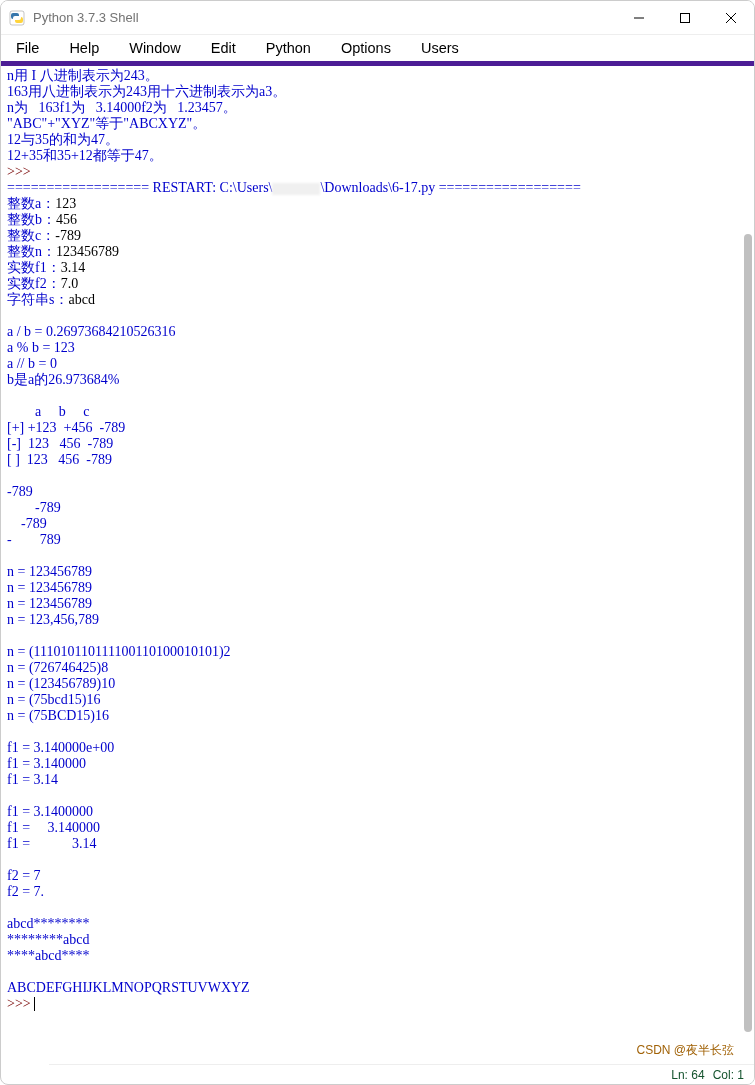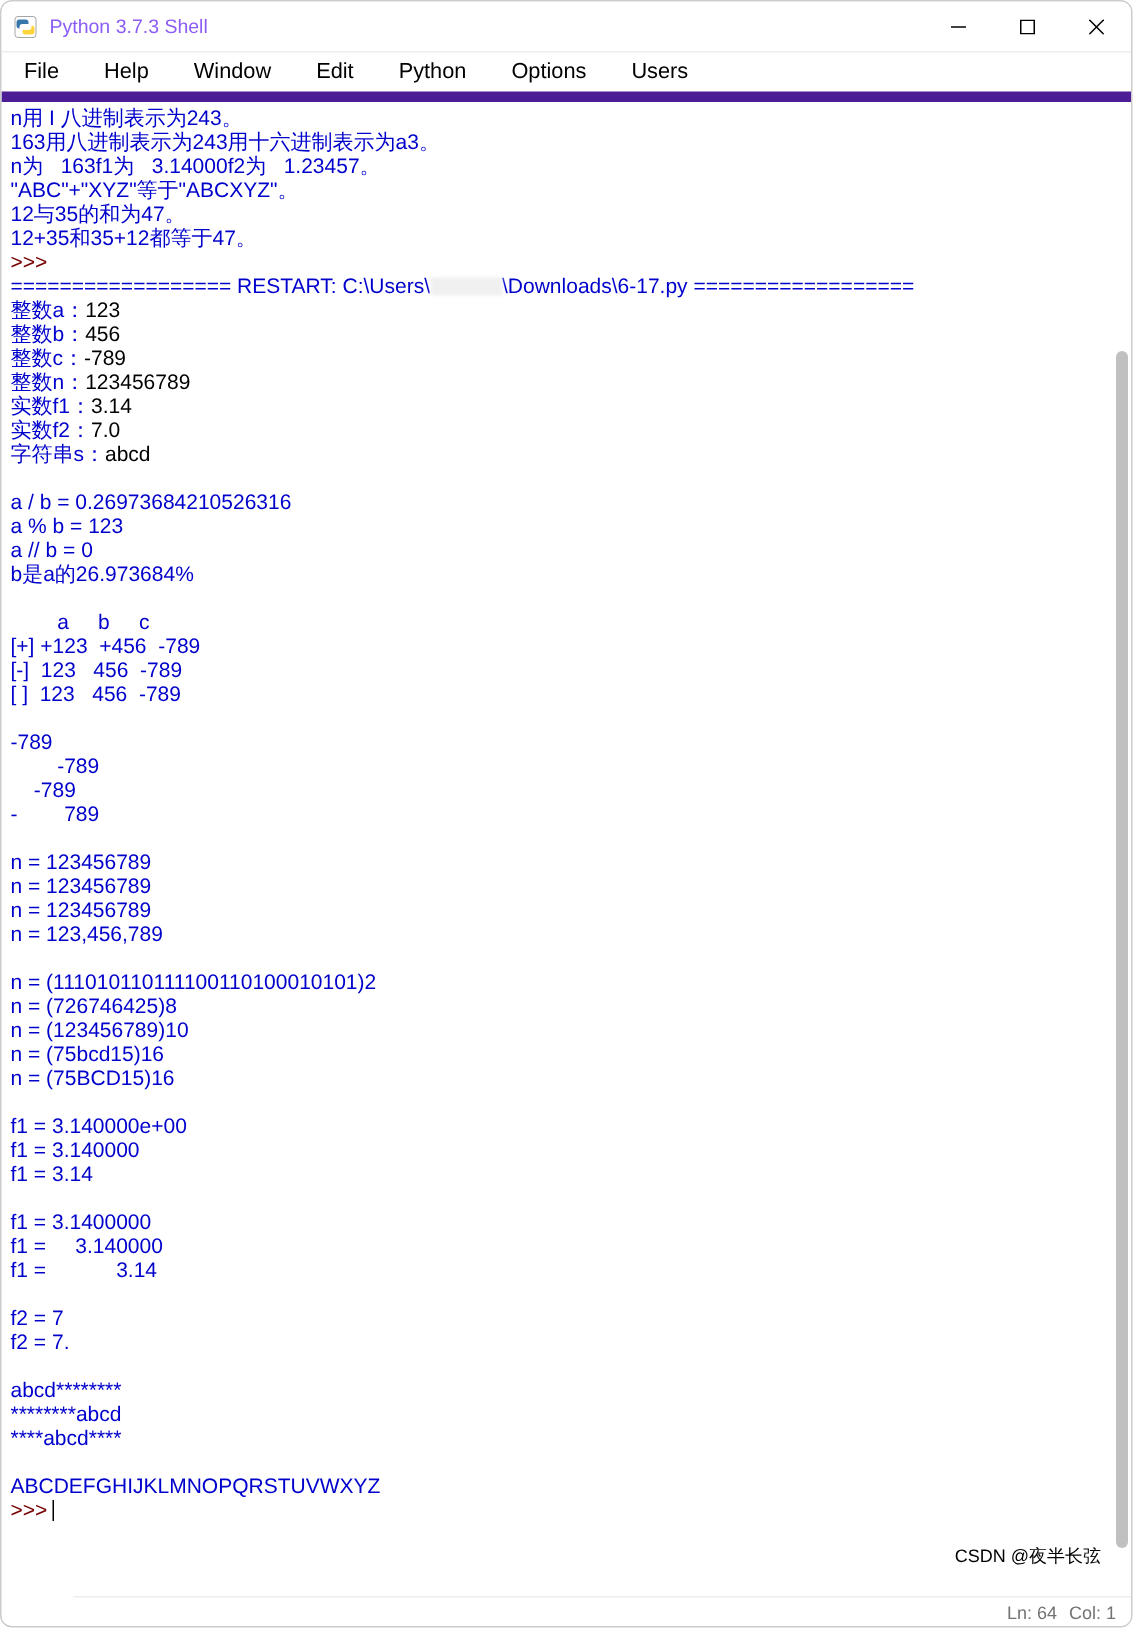--- a/index.html
+++ b/index.html
@@ -23,42 +23,42 @@
     border-bottom: 1px solid #eee;
   }
   .titlebar .icon {
     width: 16px; height: 16px;
     margin-right: 8px;
     display: flex; align-items: center; justify-content: center;
   }
   .titlebar .title {
     flex: 1;
     font-size: 13px;
-    color: #8b5cf6;
+    color: #737373;
   }
   .winbtns { display: flex; height: 100%; }
   .winbtn {
     width: 46px;
     display: flex; align-items: center; justify-content: center;
     font-size: 13px;
     color: #000;
   }
   .menubar {
     display: flex;
     gap: 0;
     padding: 2px 0;
     font-size: 14.5px;
     color: #000;
-    border-bottom: 7px solid #4c1d95;
+    border-bottom: 5px solid #4c1d95;
   }
   .menubar .menu {
     padding: 3px 15px;
   }
   .shell {
-    font-family: Liberation Sans, sans-serif;
+    font-family: Liberation Serif, serif;
     font-size: 14px;
     line-height: 16px;
     padding: 2px 6px 0 6px;
     white-space: pre;
     color: #0000cc;
     height: calc(1085px - 34px - 29px - 20px);
     overflow: hidden;
     position: relative;
   }
   .prompt { color: #770000; }
@@ -88,32 +88,32 @@
   .statusbar {
     position: absolute;
     bottom: 0;
     left: 0; right: 0;
     height: 20px;
     display: flex;
     justify-content: flex-end;
     align-items: center;
     padding: 0 10px;
     font-size: 12px;
-    color: #737373;
+    color: #14532d;
     border-top: 1px solid #eee;
     background: #fff;
     gap: 8px;
     margin-left: 48px;
   }
   .watermark {
     position: absolute;
-    bottom: 38px;
+    bottom: 25px;
     right: 20px;
     font-size: 12px;
-    color: #000000;
+    color: #a16207;
     pointer-events: none;
   }
   .redact {
     display: inline-block;
     width: 48px;
     height: 12px;
     background: #f0f0f0;
     vertical-align: middle;
     filter: blur(1px);
   }

